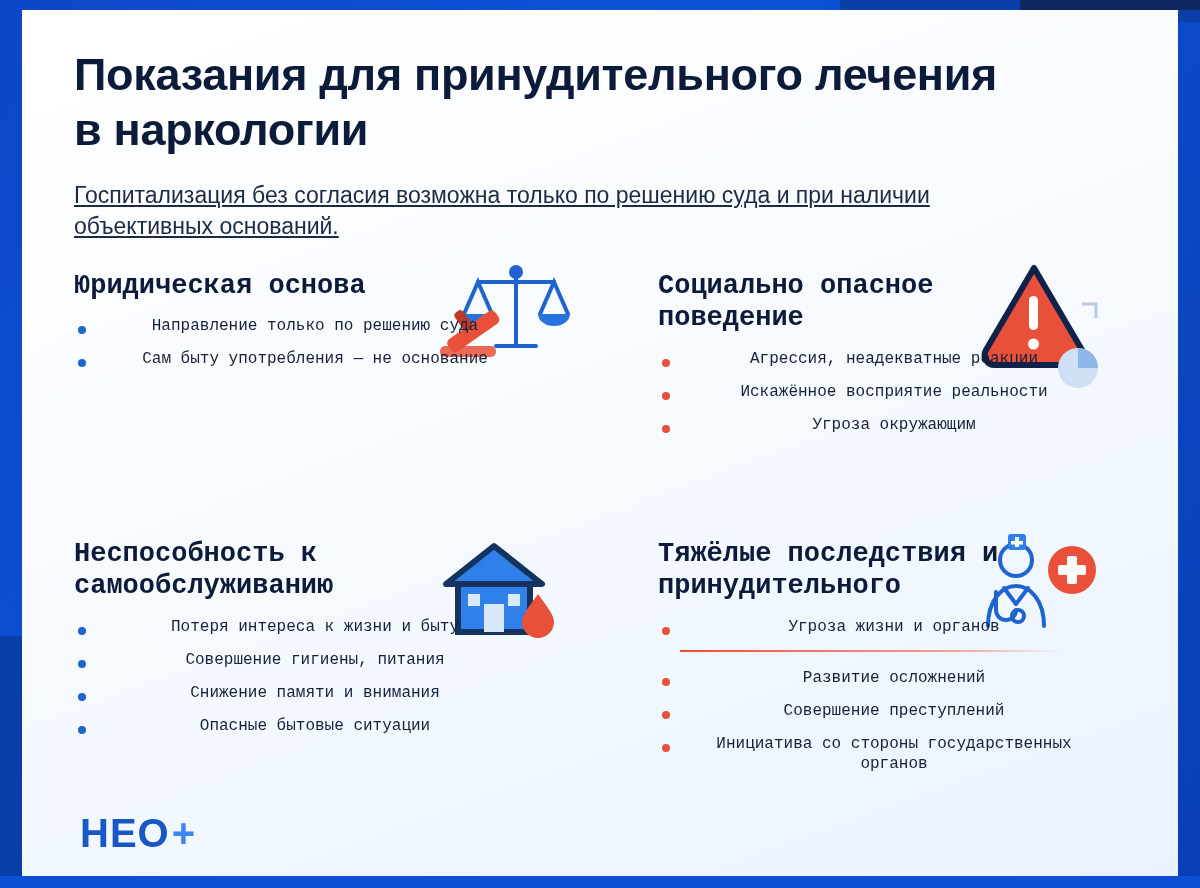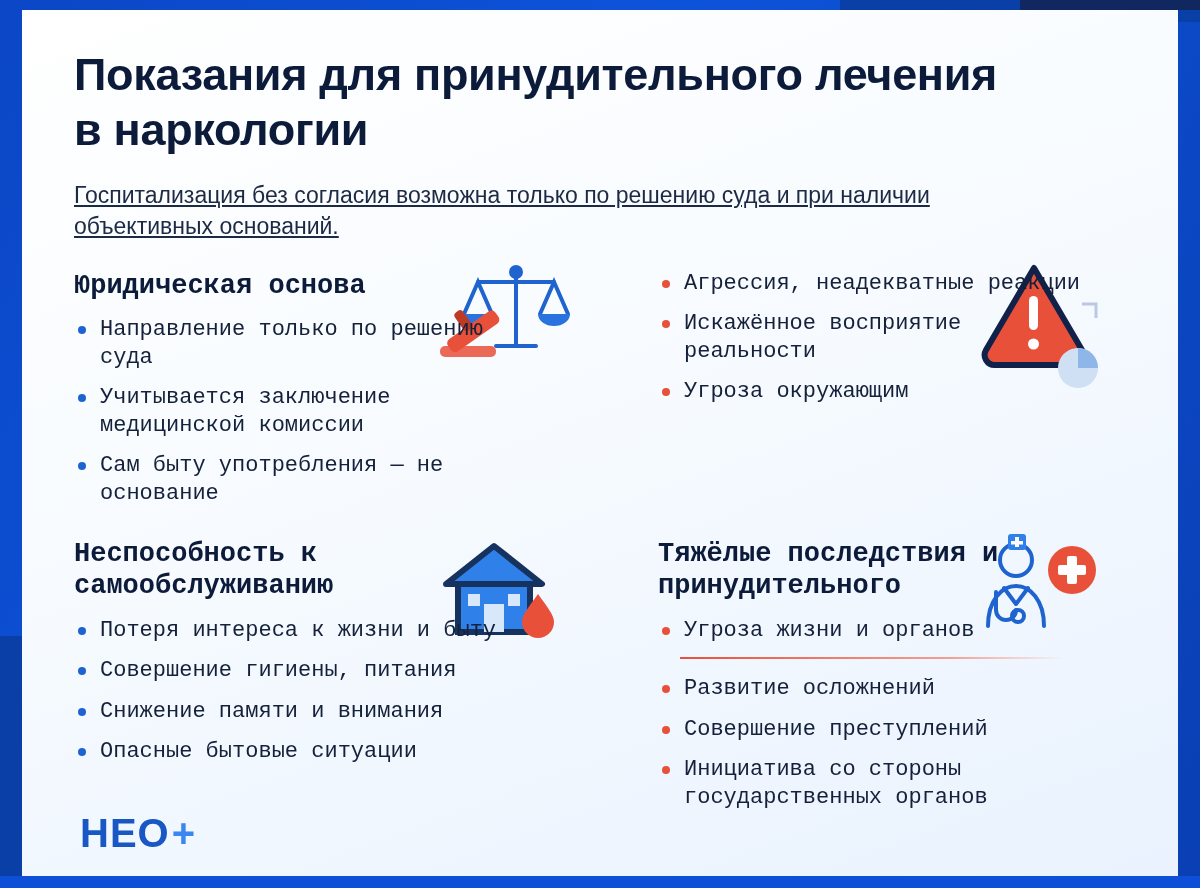--- a/index.html
+++ b/index.html
@@ -96,24 +96,25 @@
 
   ul.items {
     list-style: none;
     margin: 0;
     padding: 0;
   }
   ul.items li {
     position: relative;
     padding-left: 26px;
     margin-bottom: 13px;
-    font-size: 22px;
+    font-size: 16px;
     line-height: 1.25;
     color: #15213a;
     max-width: 430px;
+    text-align: center;
   }
   ul.items li::before {
     content: "";
     position: absolute;
     left: 4px;
     top: 10px;
     width: 8px; height: 8px;
     border-radius: 50%;
     background: #1e63d0;
   }
@@ -191,41 +192,41 @@
             <g transform="rotate(-35 38 70)">
               <rect x="6" y="62" width="58" height="15" rx="5" fill="#e8503a"></rect>
               <rect x="28" y="44" width="10" height="22" rx="4" fill="#bf3a26"></rect>
             </g>
             <rect x="2" y="86" width="56" height="11" rx="5" fill="#e8503a" opacity="0.85"></rect>
           </svg>
         </span>
         <h2>Юридическая основа</h2>
         <ul class="items">
           <li>Направление только по решению суда</li>
-          <li>Учитывается заключение медицинской комиссии</li>
           <li>Сам быту употребления — не основание</li>
         </ul>
       </div>
 
       <div class="block right row1">
         <span class="icon icon-warning">
           <svg width="150" height="150" viewBox="0 0 150 150">
             <path d="M62 16 L110 98 a10 10 0 0 1 -9 15 H23 a10 10 0 0 1 -9 -15 Z" transform="translate(18,0)" fill="#e8503a" stroke="#10224a" stroke-width="6" stroke-linejoin="round"></path>
             <rect x="75" y="44" width="9" height="34" rx="4.5" fill="#ffffff"></rect>
             <circle cx="79.5" cy="92" r="5.5" fill="#ffffff"></circle>
             <g stroke="#b9c9e4" stroke-width="3" fill="none">
               <path d="M128 52 h14 v14"></path>
               <path d="M112 106 h24"></path>
             </g>
             <g transform="translate(104,96)">
               <path d="M20 0 a20 20 0 1 0 0.01 0 z" fill="#cfe0f5"></path>
               <path d="M20 0 v20 h20 A20 20 0 0 0 20 0 z" fill="#8fb6e8"></path>
             </g>
           </svg>
         </span>
+        <h2>Социально опасное поведение</h2>
         <ul class="items red">
           <li>Агрессия, неадекватные реакции</li>
           <li>Искажённое восприятие реальности</li>
           <li>Угроза окружающим</li>
         </ul>
       </div>
 
       <div class="block left">
         <span class="icon icon-house">
           <svg width="130" height="115" viewBox="0 0 130 115">

